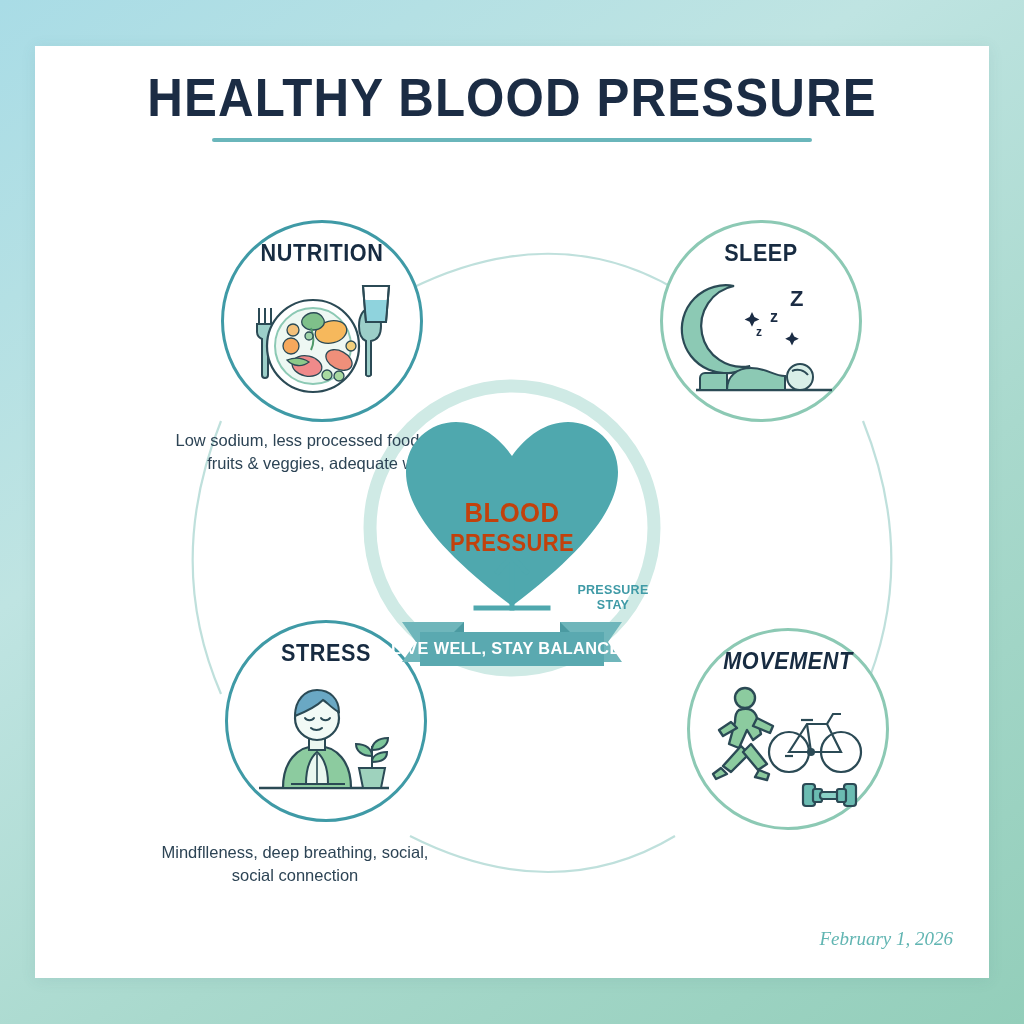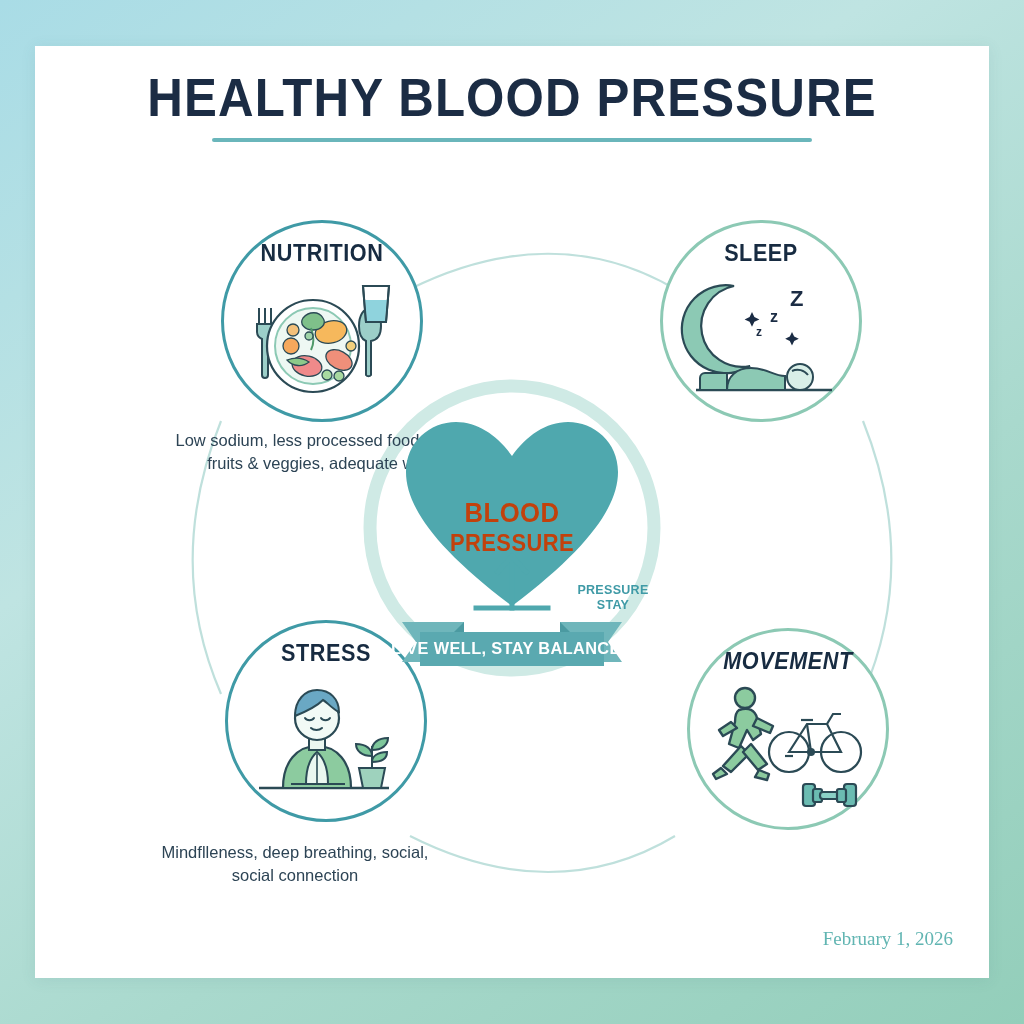--- a/index.html
+++ b/index.html
@@ -171,20 +171,21 @@
     color: #ffffff;
     transform: scaleX(0.96);
   }
 
   
   .date {
     position: absolute;
     right: 36px;
     bottom: 28px;
     font-family: "Liberation Serif", serif;
+    font-style: italic;
     font-size: 19px;
     color: #61b5b2;
   }
 </style>
 </head>
 <body>
 
 <div class="poster">
   <div class="card">
 

